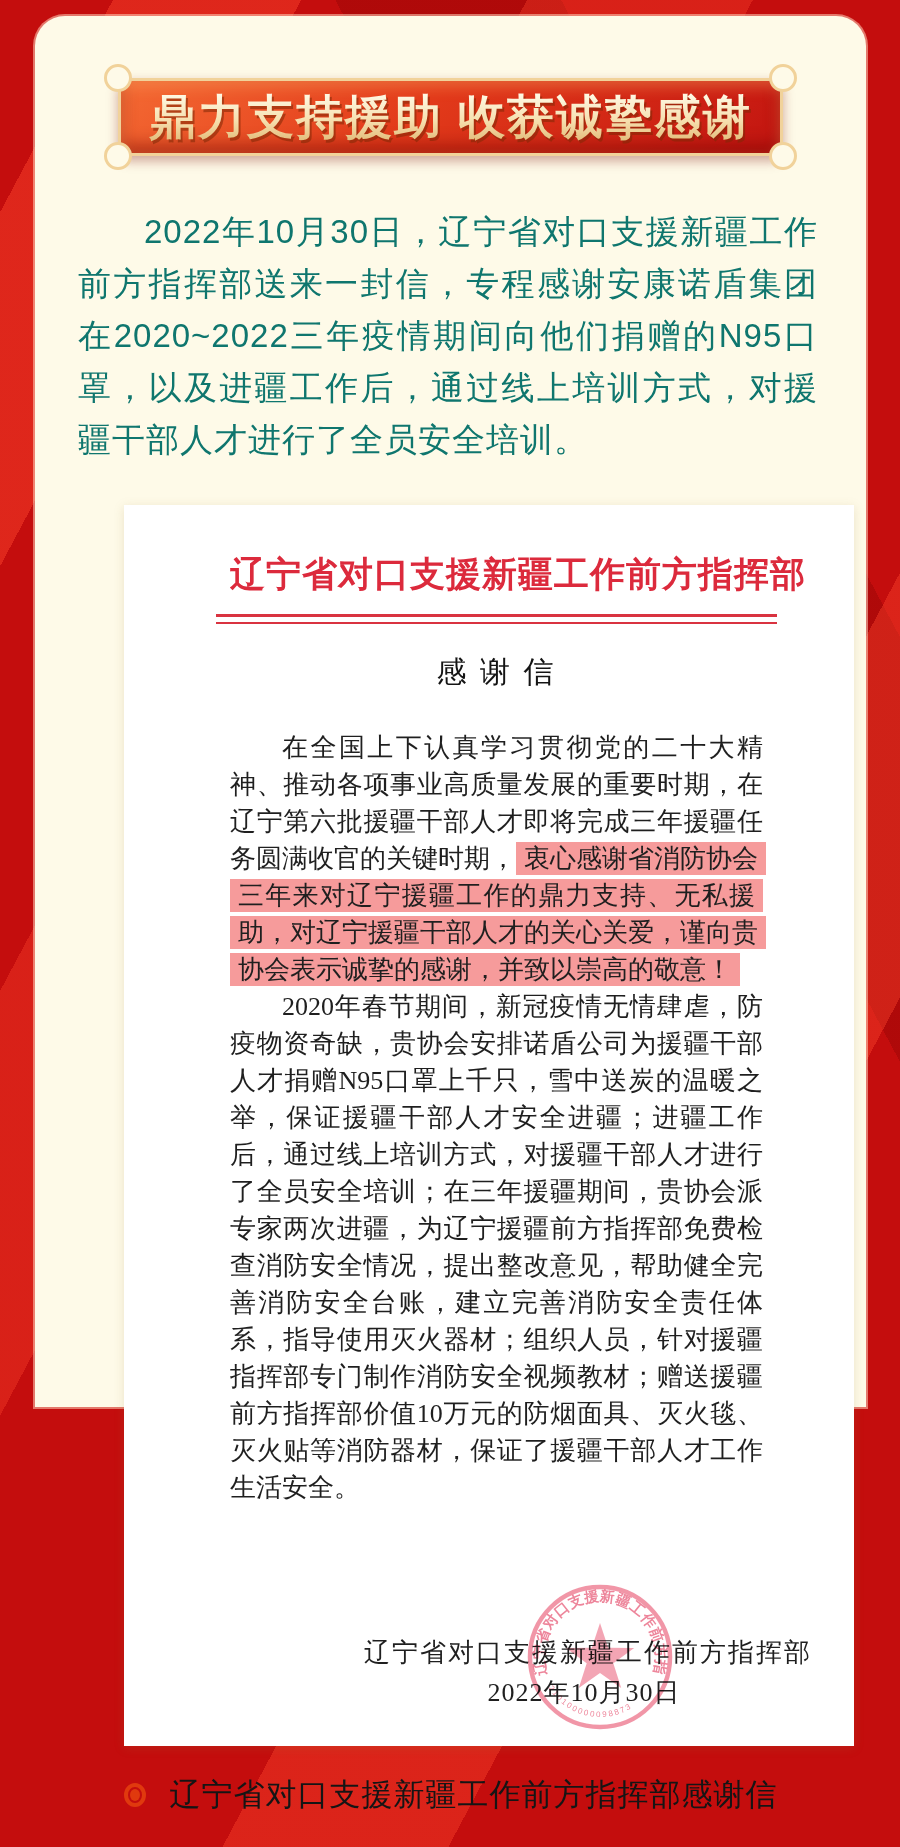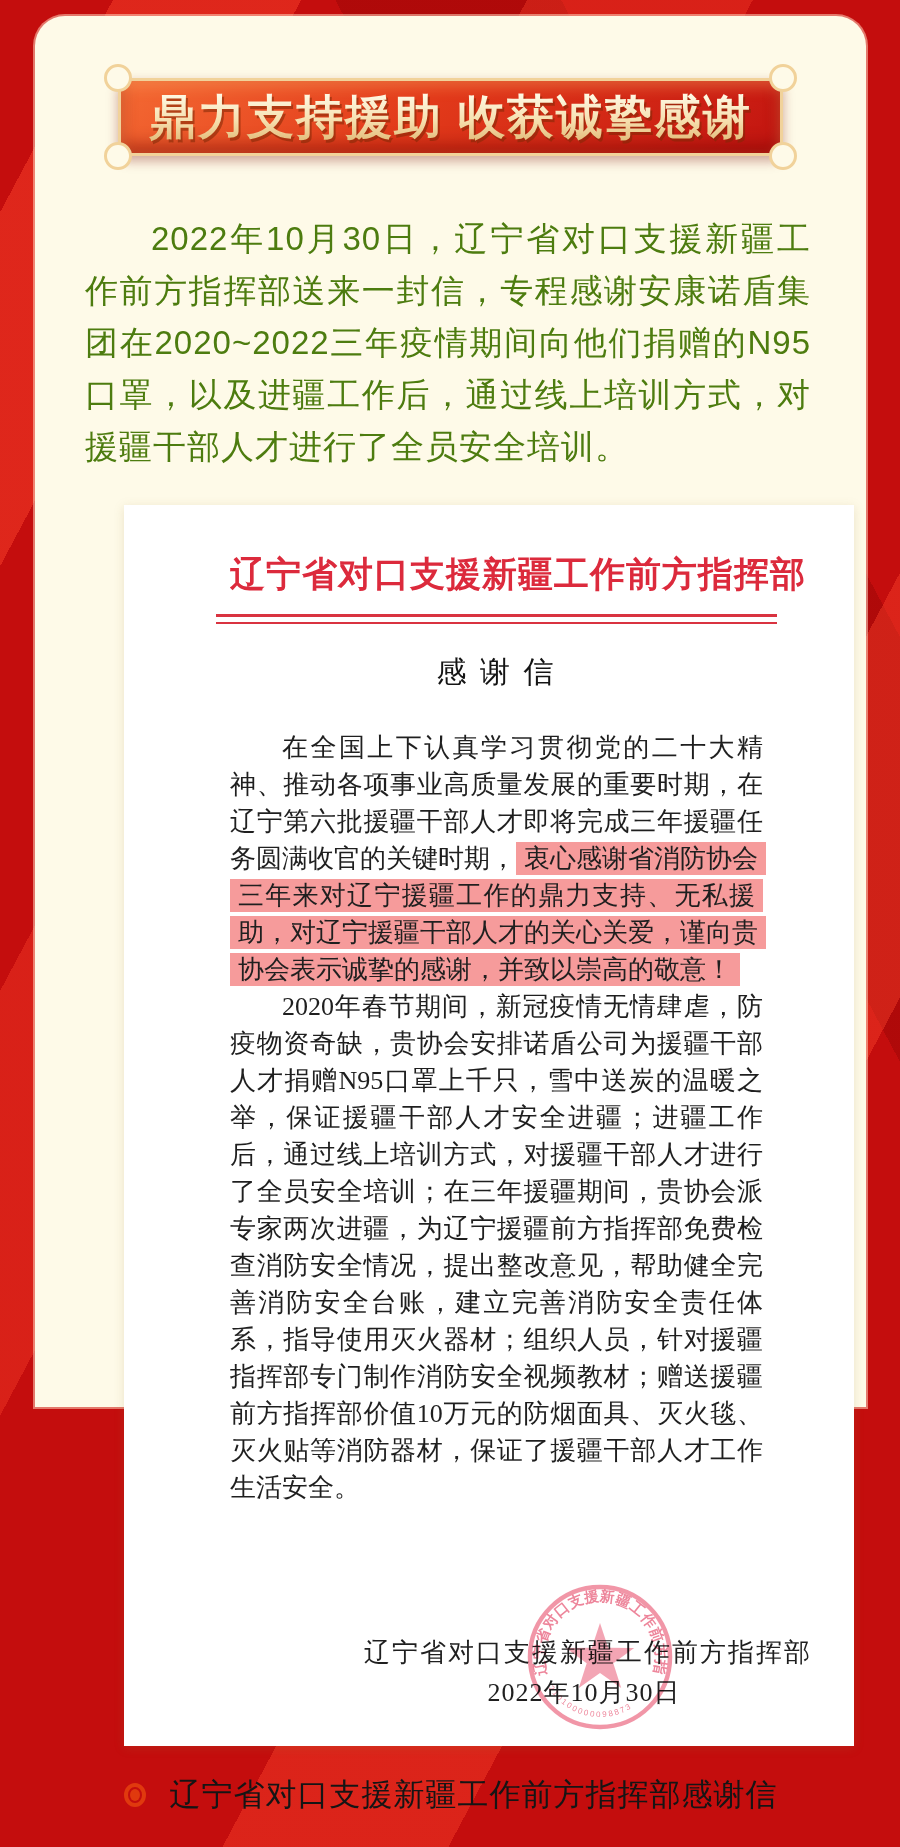--- a/index.html
+++ b/index.html
@@ -43,22 +43,22 @@
     position:absolute; inset:0; display:flex; align-items:center; justify-content:center;
     font-size:47px; font-weight:700; letter-spacing:2px; white-space:nowrap;
     background:linear-gradient(180deg,#fffbe9 18%,#f6dfae 55%,#d9aa60 95%);
     -webkit-background-clip:text; background-clip:text; color:transparent;
     filter:drop-shadow(2px 3px 0 rgba(128,40,5,.55));
   }
 
   
   .intro { position:absolute; left:43px; top:190px; width:740px; }
   .intro p {
-    margin:7px; text-indent:2em; font-size:33px; line-height:52px;
-    letter-spacing:1px; text-align:justify; color:#4d7c0f;
+    margin:0; text-indent:2em; font-size:33px; line-height:52px;
+    letter-spacing:1px; text-align:justify; color:#0f766e;
   }
 
   
   .letter {
     position:absolute; left:49px; top:489px; width:730px; height:1241px;
     background:#ffffff; box-shadow:0 2px 10px rgba(150,120,60,.18);margin-left:40px;
   }
   .letter-inner { position:absolute; left:106px; right:91px; top:0; }
   .letter-title {
     margin-top:46px; text-align:center; white-space:nowrap;

